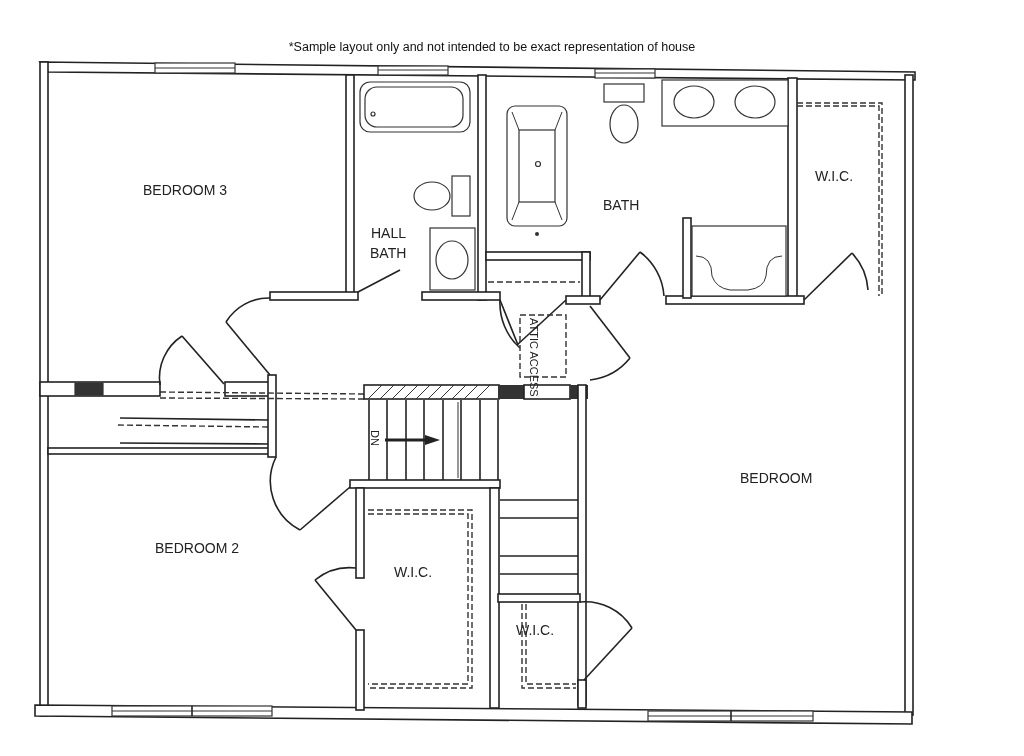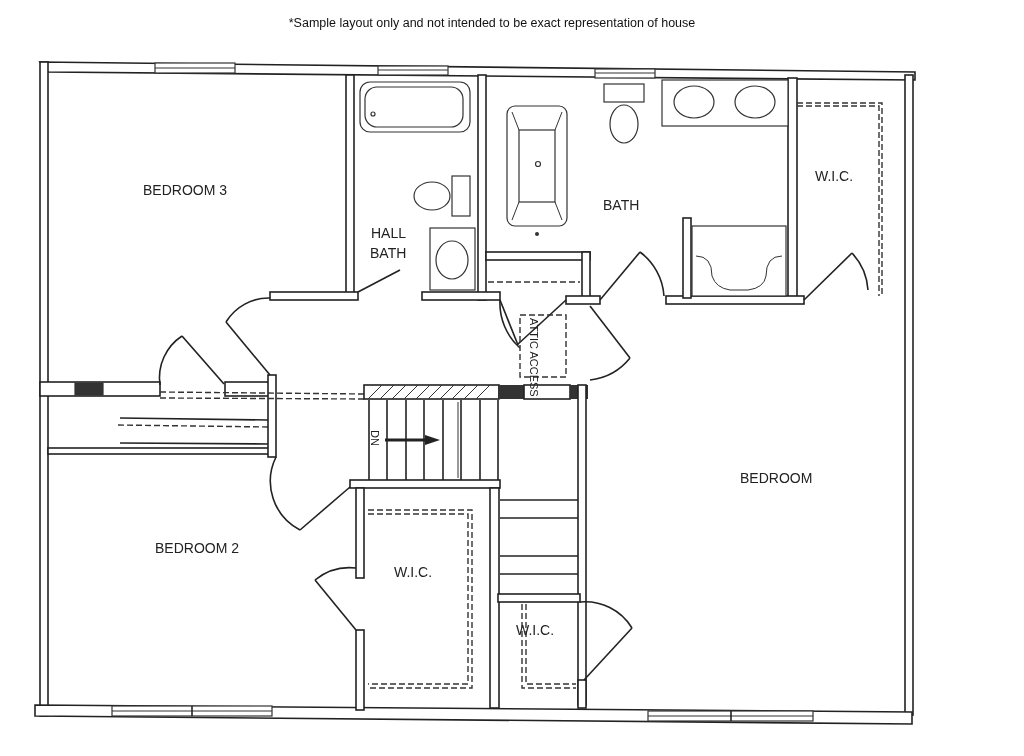--- a/index.html
+++ b/index.html
@@ -1,17 +1,17 @@
 <!DOCTYPE html>
 <html><head>
 <meta charset="utf-8">
 <style>
   html, body { margin: 0; padding: 0; background: #ffffff; }
   body { width: 1024px; height: 756px; position: relative; overflow: hidden; font-family: "Liberation Sans", sans-serif; }
-  .disclaimer { position: absolute; left: 0; top: 16px; width: 1024px; text-align: center; font-size: 12.5px; color: #111; padding-left: 0; }
+  .disclaimer { position: absolute; left: 0; top: 40px; width: 1024px; text-align: center; font-size: 12.5px; color: #111; padding-left: 0; }
   .disclaimer span { display: inline-block; margin-left: -40px; }
   svg { position: absolute; left: 0; top: 0; }
   .lbl { font-family: "Liberation Sans", sans-serif; font-size: 14px; fill: #222; }
   .w { fill: #fff; stroke: #222; stroke-width: 1.6; }
   .ln { stroke: #222; stroke-width: 1.6; fill: none; }
   .thin { stroke: #333; stroke-width: 1; fill: none; }
   .dash { stroke: #333; stroke-width: 1.4; fill: none; stroke-dasharray: 6 3; }
   .fix { fill: #fff; stroke: #333; stroke-width: 1.2; }
 </style>
 </head>

